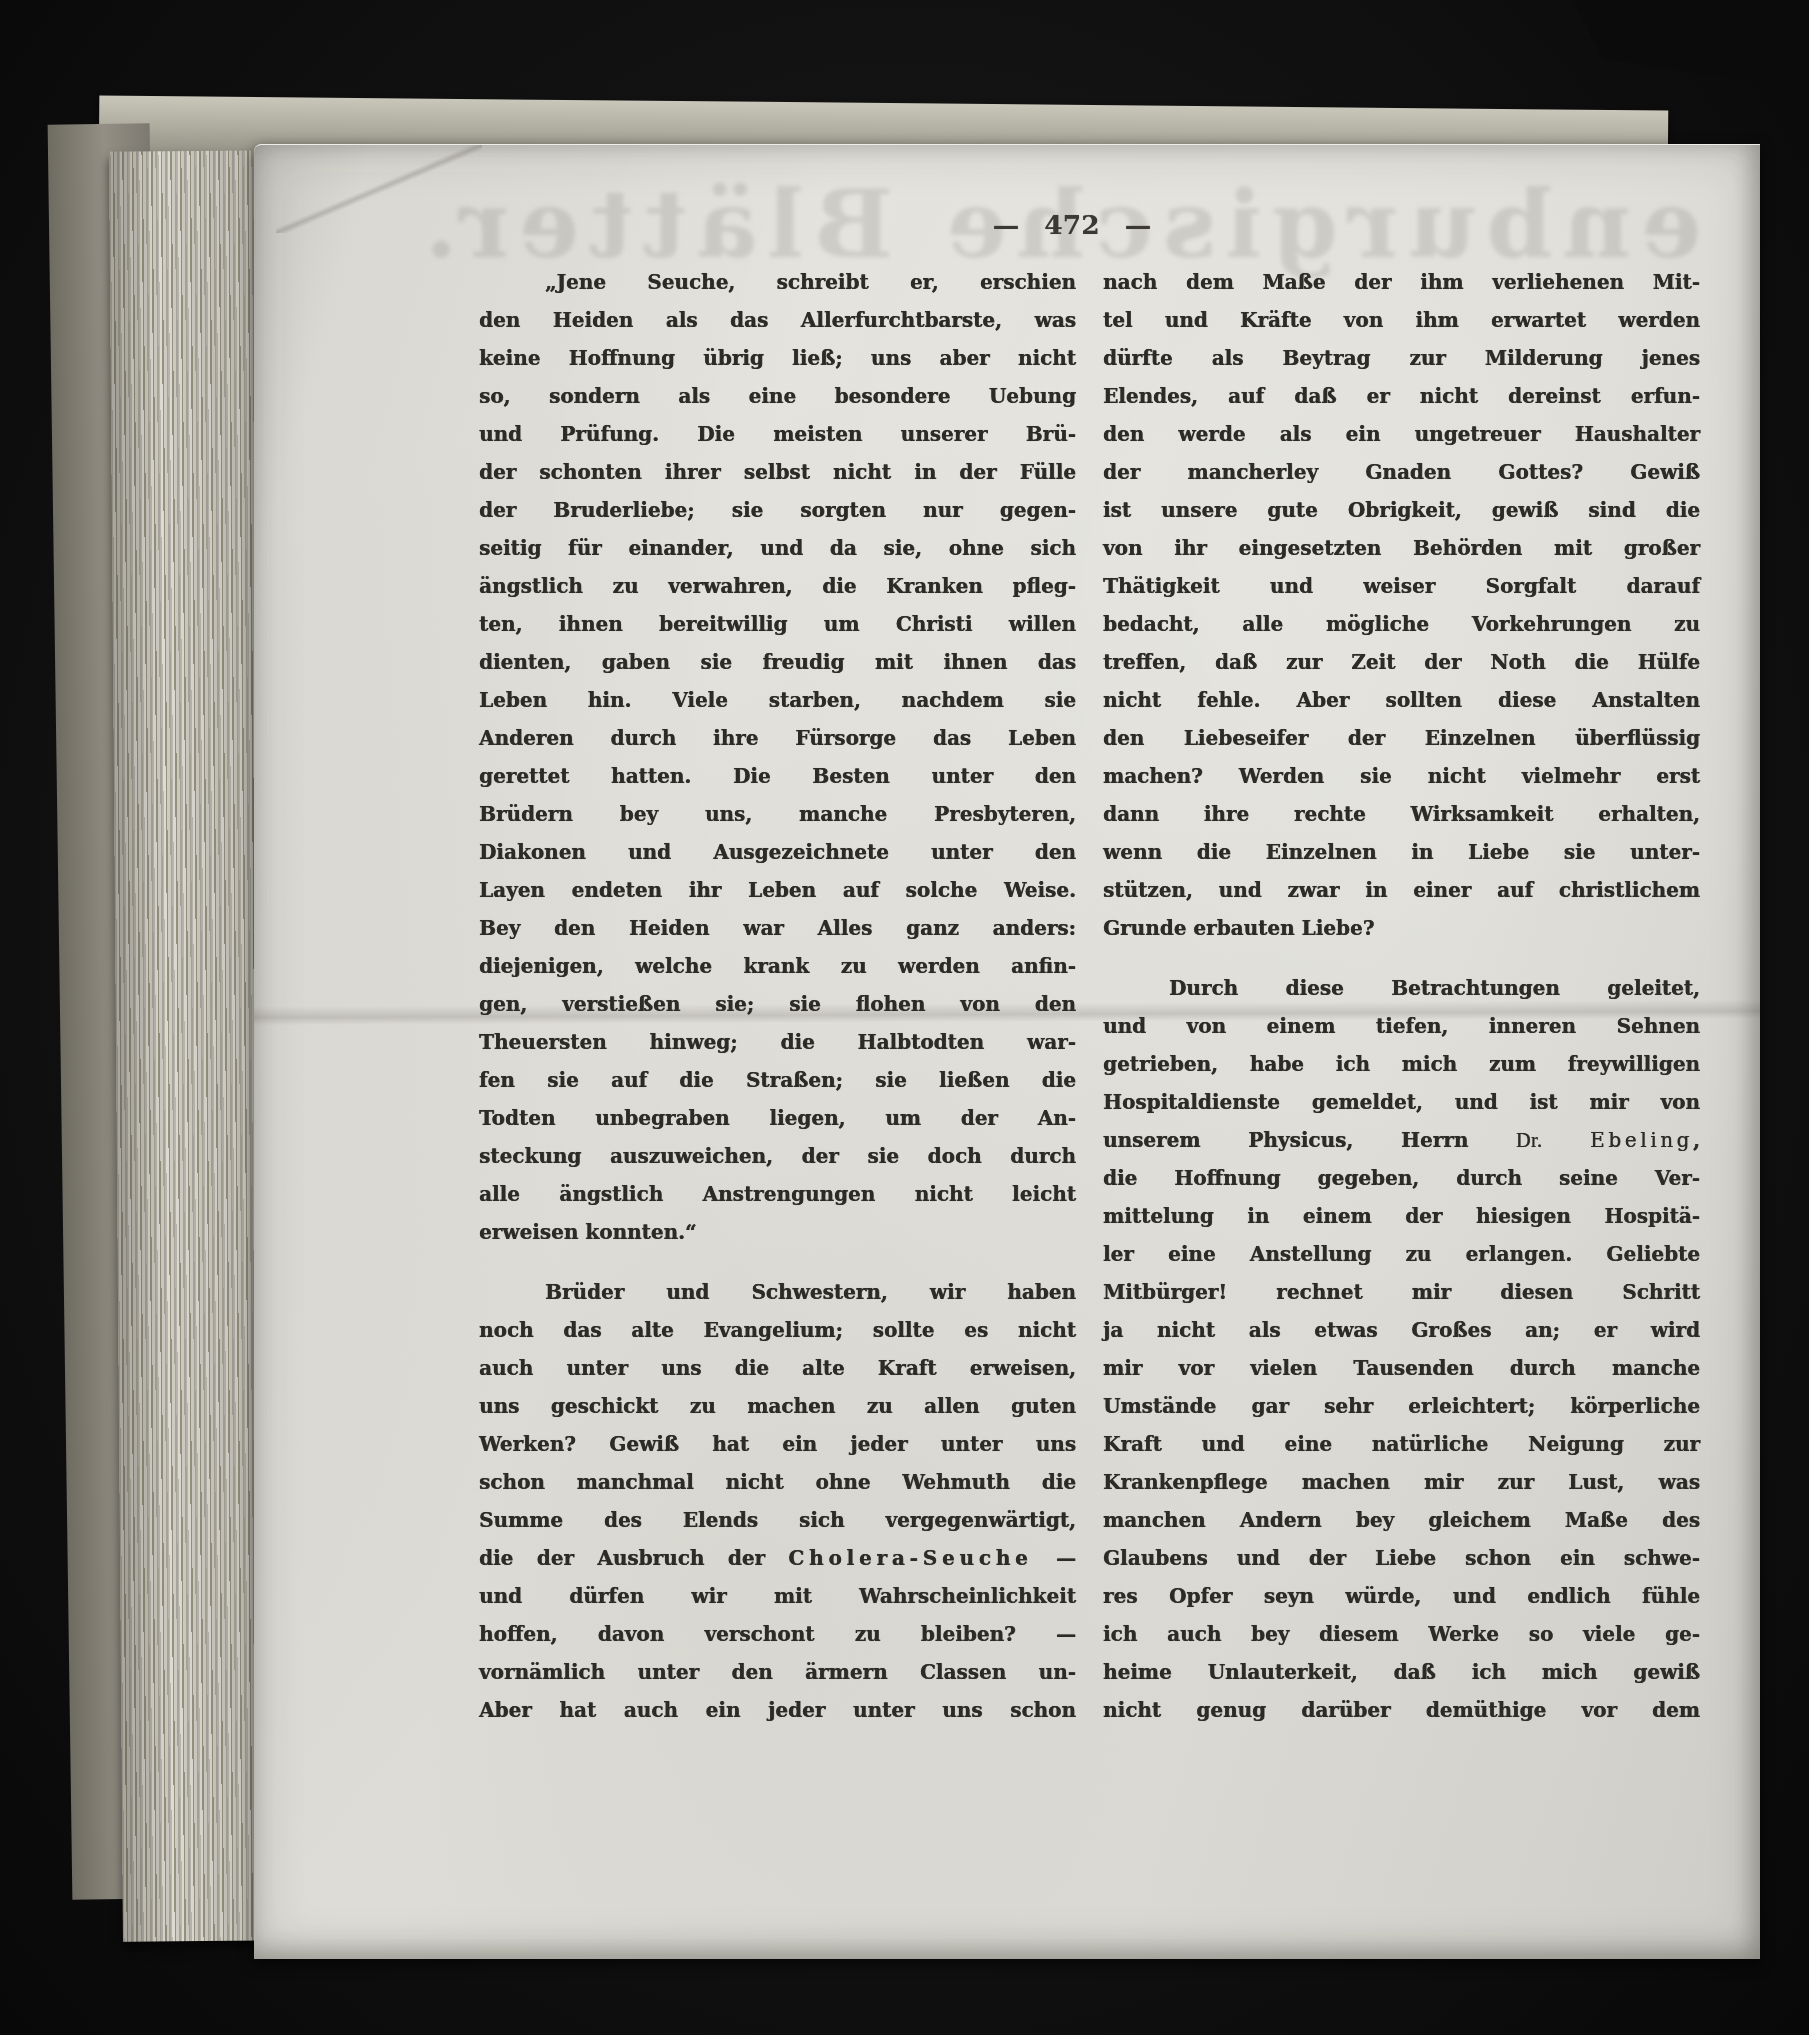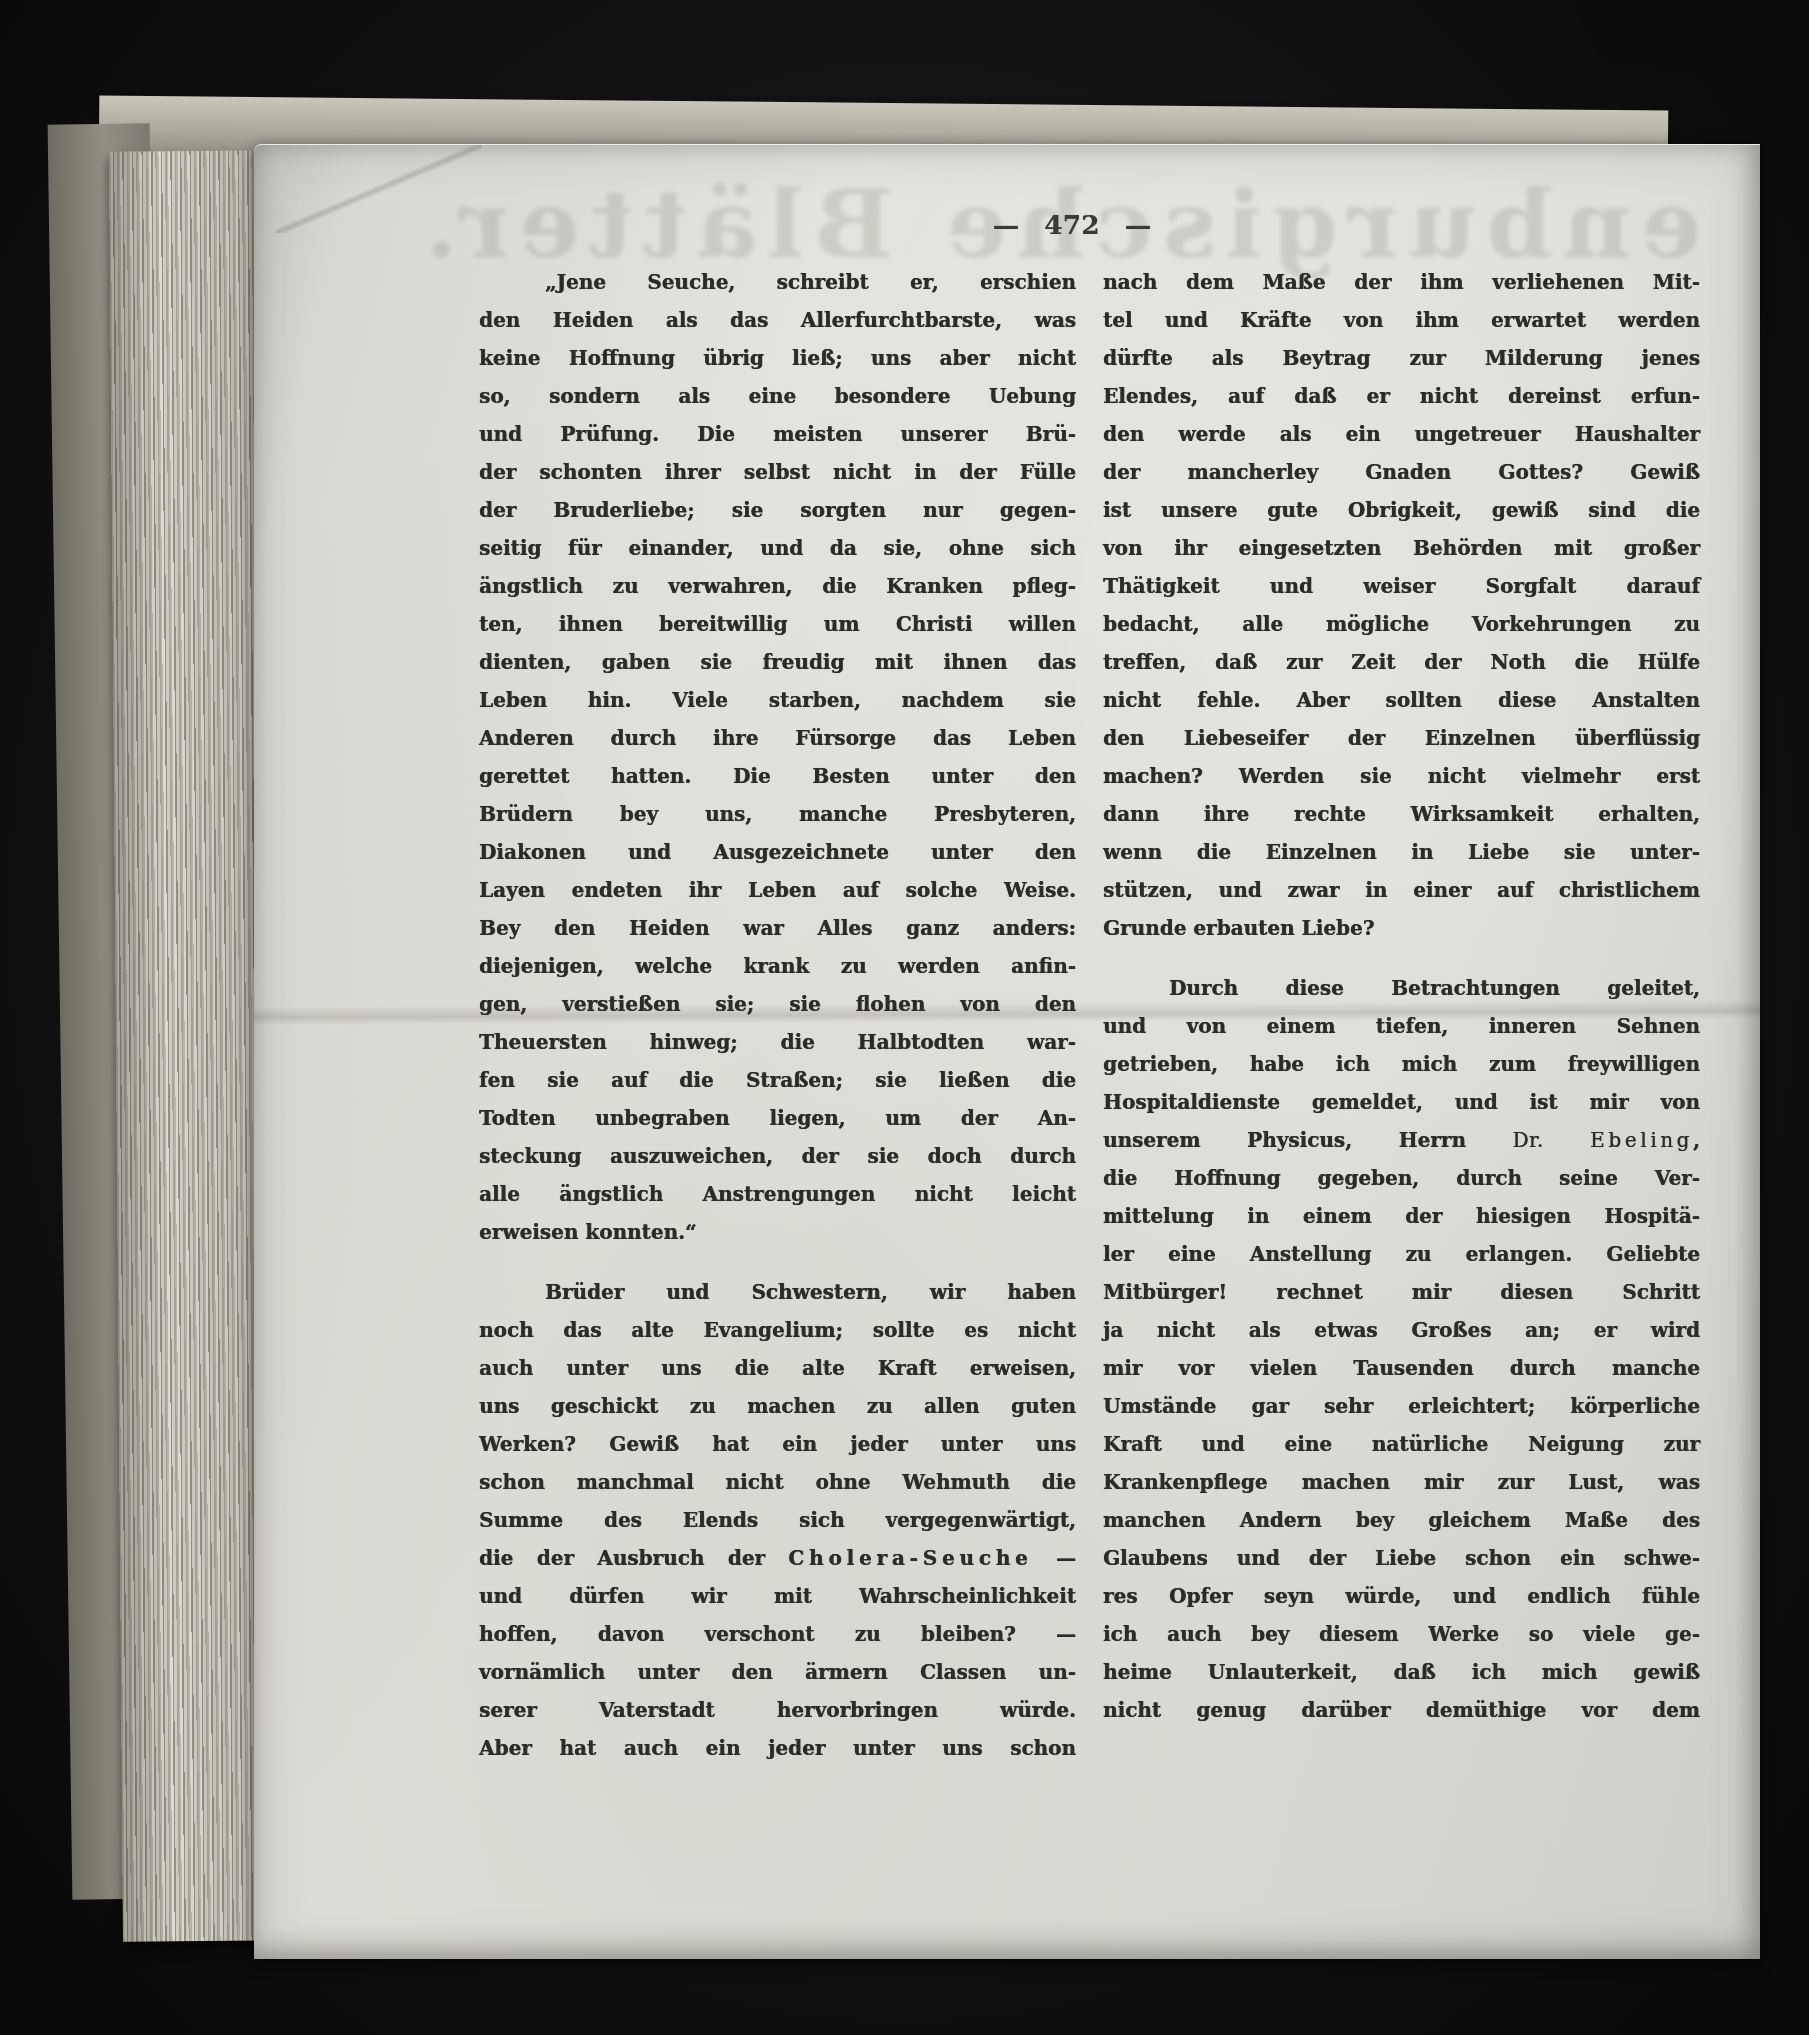--- a/index.html
+++ b/index.html
@@ -75,21 +75,21 @@
   .column.right{left:849px;}
   .line{
     line-height:38px;height:38px;
     text-align:justify;text-align-last:justify;
     white-space:normal;
   }
   .line.indent{padding-left:66px;}
   .line.para{margin-top:22px;}
   .line.last{text-align-last:left;}
   .spaced{letter-spacing:.24em;}
-  .roman{font-weight:400;letter-spacing:.02em;}
+  .roman{font-weight:400;letter-spacing:.02em;font-family:Liberation Serif, serif;}
   .roman-spaced{font-weight:400;letter-spacing:.18em;}
 </style>
 </head>
 <body>
 
 <div class="top-edge"></div>
 <div class="cover-edge"></div>
 <div class="fore-edge"></div>
 
 <div class="paper">
@@ -135,21 +135,20 @@
       <div class="line">noch das alte Evangelium; sollte es nicht</div>
       <div class="line">auch unter uns die alte Kraft erweisen,</div>
       <div class="line">uns geschickt zu machen zu allen guten</div>
       <div class="line">Werken? Gewiß hat ein jeder unter uns</div>
       <div class="line">schon manchmal nicht ohne Wehmuth die</div>
       <div class="line">Summe des Elends sich vergegenwärtigt,</div>
       <div class="line"><span>die der Ausbruch der </span><span class="spaced">Cholera-Seuche</span><span> —</span></div>
       <div class="line">und dürfen wir mit Wahrscheinlichkeit</div>
       <div class="line">hoffen, davon verschont zu bleiben? —</div>
       <div class="line">vornämlich unter den ärmern Classen un-</div>
-      <div class="line">serer Vaterstadt hervorbringen würde.</div>
       <div class="line">Aber hat auch ein jeder unter uns schon</div>
     </div>
   <div class="column right" id="col-right">
       <div class="line">nach dem Maße der ihm verliehenen Mit-</div>
       <div class="line">tel und Kräfte von ihm erwartet werden</div>
       <div class="line">dürfte als Beytrag zur Milderung jenes</div>
       <div class="line">Elendes, auf daß er nicht dereinst erfun-</div>
       <div class="line">den werde als ein ungetreuer Haushalter</div>
       <div class="line">der mancherley Gnaden Gottes?  Gewiß</div>
       <div class="line">ist unsere gute Obrigkeit, gewiß sind die</div>

